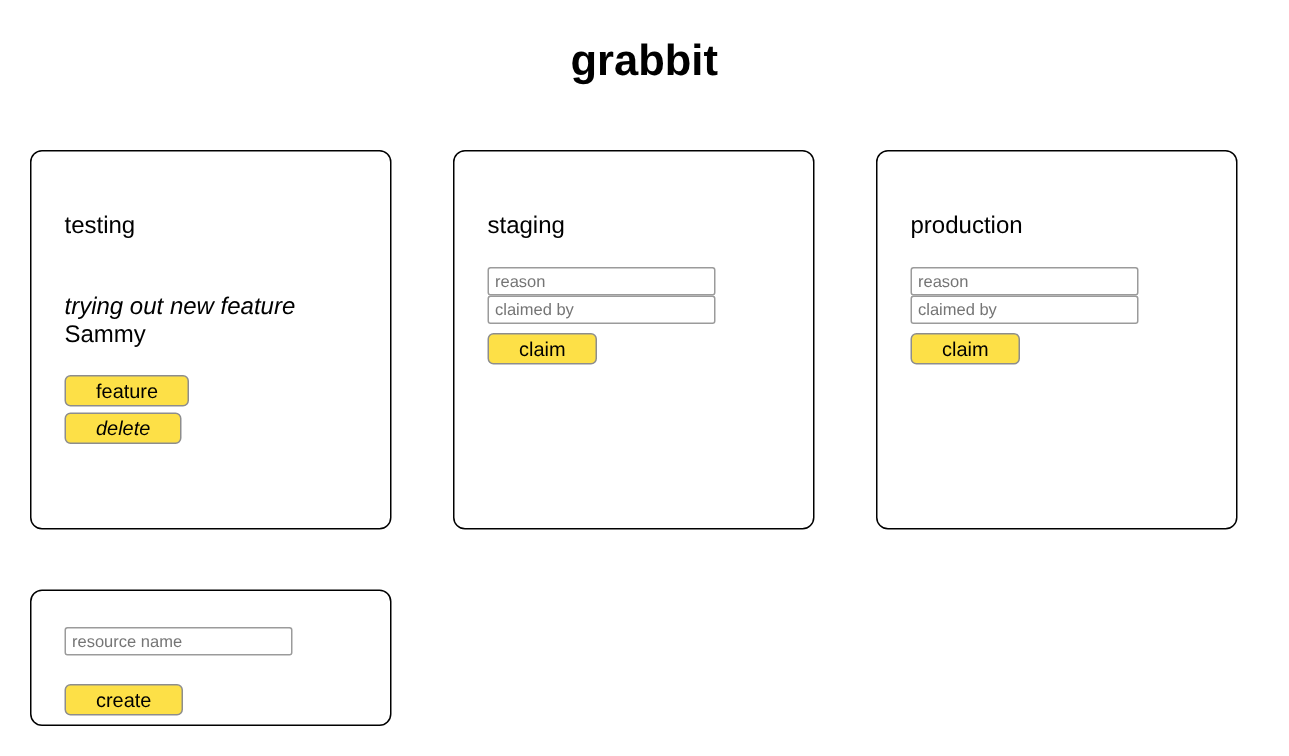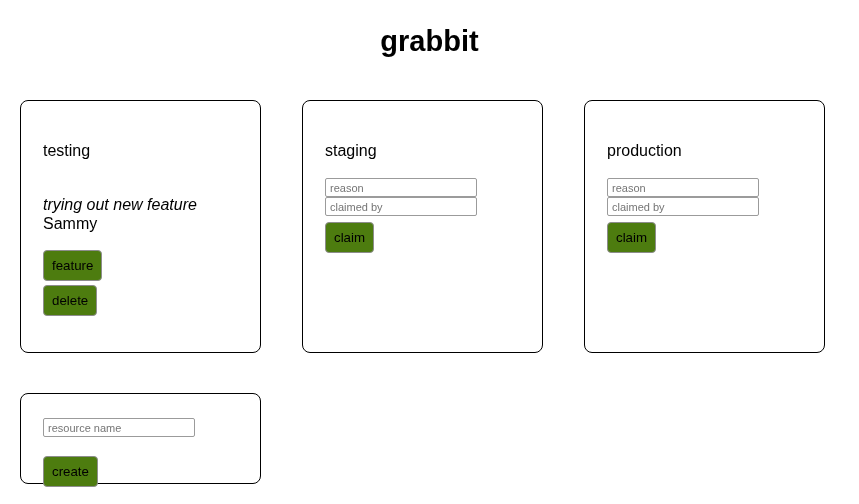--- a/index.html
+++ b/index.html
@@ -58,33 +58,33 @@
     font-family: "Liberation Sans", "DejaVu Sans", sans-serif;
     font-size: 11px;
     color: #000000;
     background: #ffffff;
     outline: none;
   }
   .txt::placeholder { color: #757575; opacity: 1; }
 
   button {
     display: block;
-    height: 31px;
-    background: #4d7c0f;
+    height: 21px;
+    background: #fde047;
     border: 1px solid #8d8d8d;
     border-radius: 4px;
-    padding: 1px 8px;
+    padding: 1px 20px;
     font-family: "Liberation Sans", "DejaVu Sans", sans-serif;
     font-size: 13.3px;
     line-height: 16px;
     color: #000000;
     cursor: pointer;
   }
   .claimed-card .release-btn { margin-top: 17px; }
-  .claimed-card .delete-btn  { margin-top: 4px; }
+  .claimed-card .delete-btn  { margin-top: 4px; font-style: italic; }
   .claim-card .reason-input  { margin-top: 18px; }
   .claim-card .claimedby-input { margin-top: 0; }
   .claim-card .claim-btn     { margin-top: 6px; }
   .card.small .resource-input { margin-top: 2px; }
   .card.small .create-btn     { margin-top: 19px; }
 </style>
 </head>
 <body>
 
 <h1 class="app-title">grabbit</h1>

